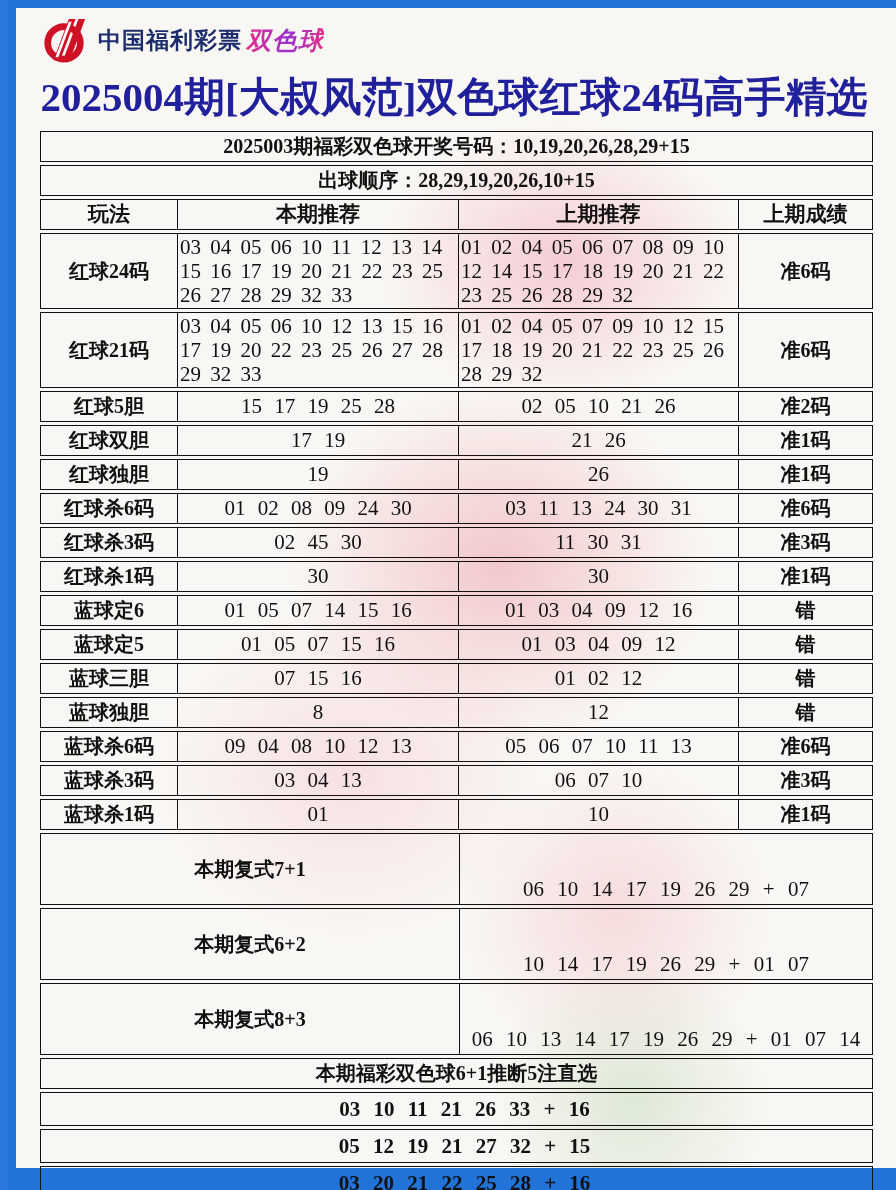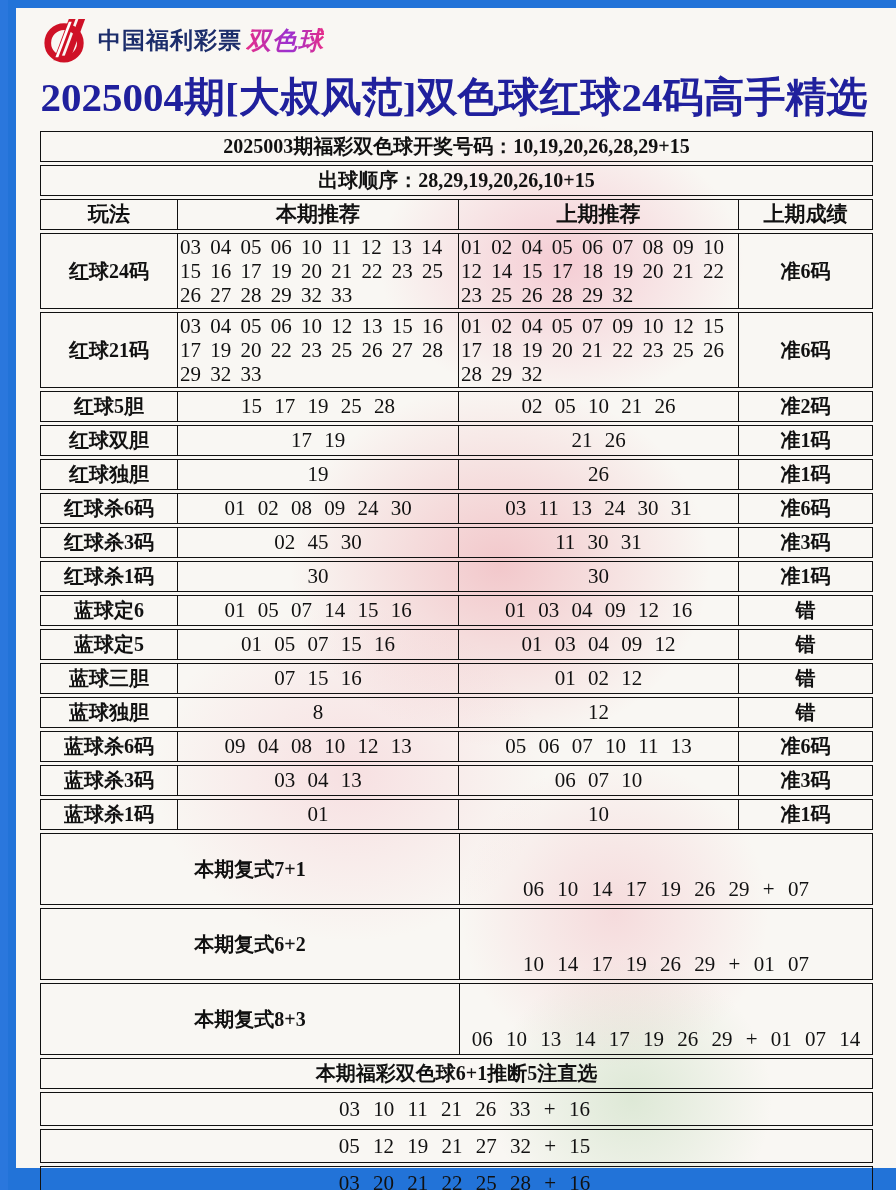--- a/index.html
+++ b/index.html
@@ -71,21 +71,21 @@
   .trow.big .c-cur, .trow.big .c-prev {
     justify-content: flex-start; align-items: flex-start;
     text-align: left; word-spacing: 4px; padding: 1px 0 1px 2px; line-height: 24px;
   }
   .info-row, .full-row {
     border: 1px solid #111; margin-bottom: 3px; min-height: 31px;
     display: flex; align-items: center; justify-content: center;
     font-size: 20px; font-weight: bold; color: #111;
     word-spacing: 2px;
   }
-  .full-row.nums { font-weight: normal; font-size: 21px; word-spacing: 8px; min-height: 34px; padding-left: 16px; }
+  .full-row.nums { font-weight: bold; font-size: 21px; word-spacing: 8px; min-height: 34px; padding-left: 16px; }
   .header-row .cell { font-weight: bold; font-size: 21px; }
   .fushi-left { width: 419px; border-right: 1px solid #111; font-weight: bold; font-size: 20px; }
   .fushi-right { flex: 1; word-spacing: 8px; margin-top: 41px; }
   .trow.fushi { min-height: 34px; }
 </style>
 </head>
 <body style="--frame-color: #2273d8; --title-color: #20209d; --badge-bg: #000000; --badge-color: #ffff00;">
 
 <div class="frame">
   <div class="inner">

